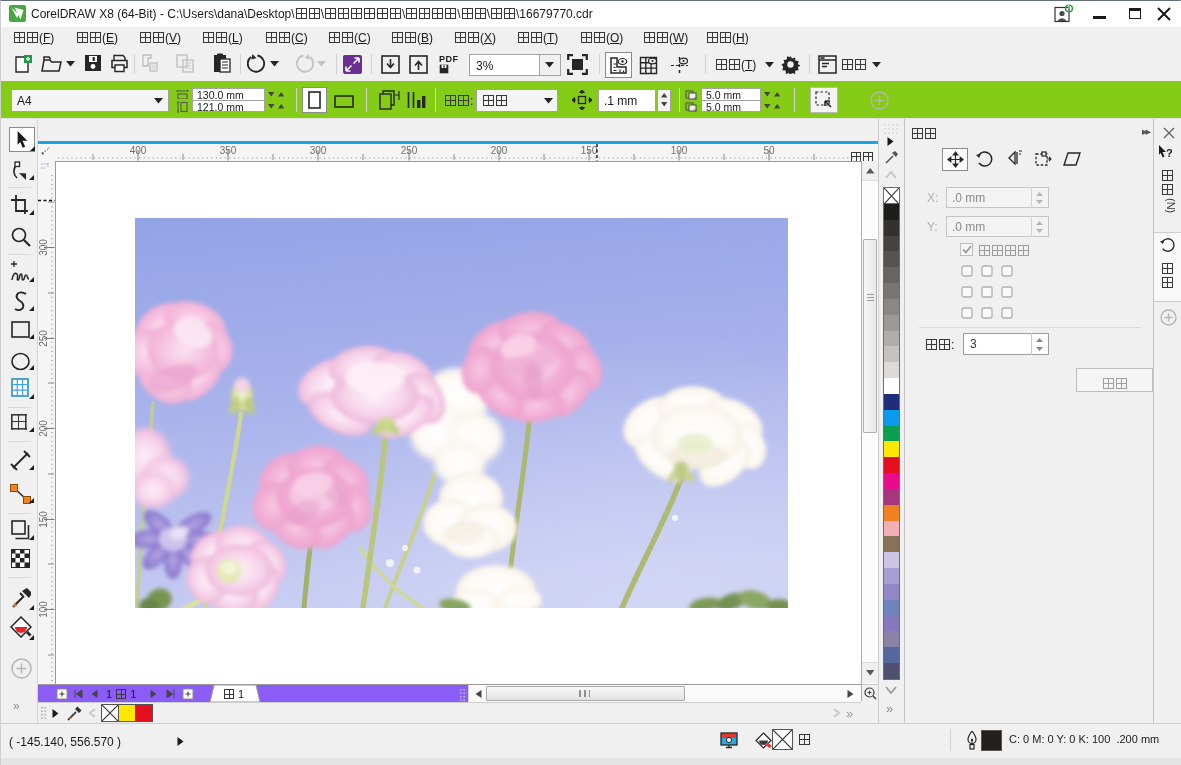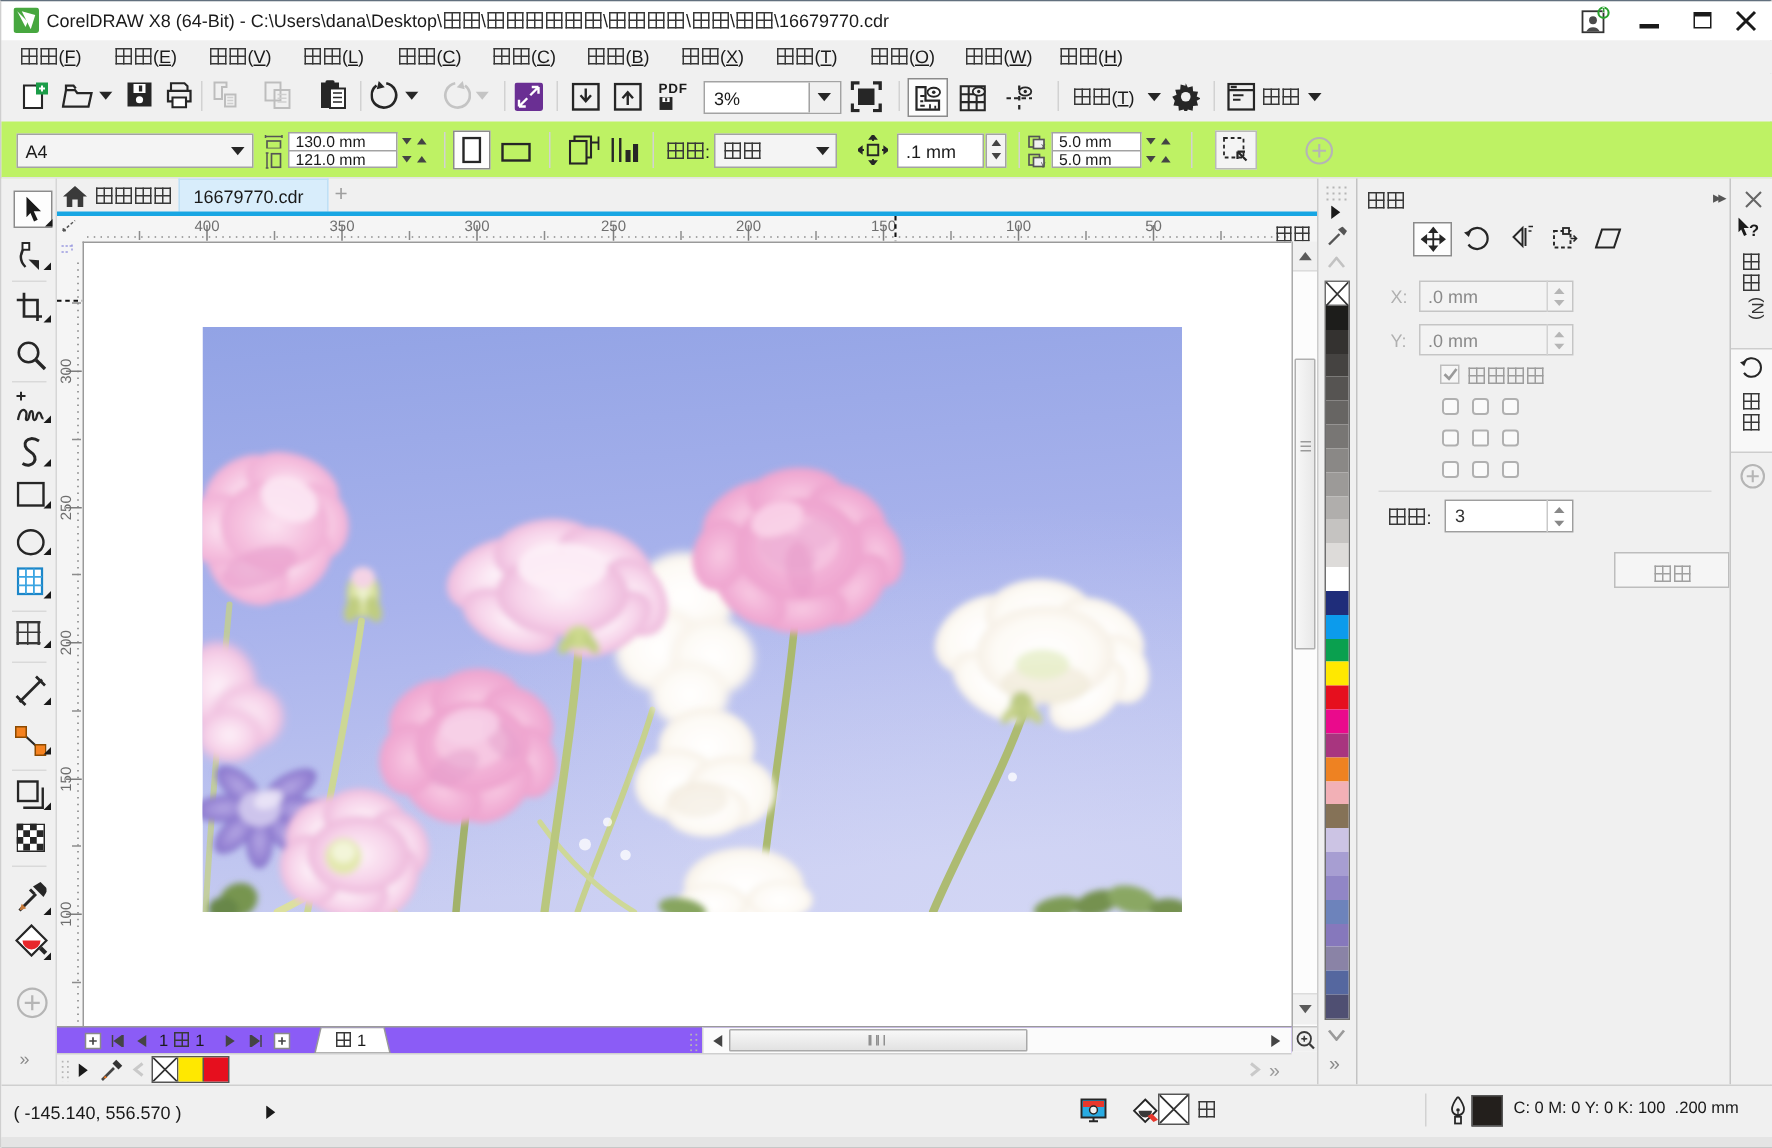--- a/index.html
+++ b/index.html
@@ -182,21 +182,21 @@
         <path d="M1 5 h17" stroke="#262626" stroke-width="1.5"></path>
         <rect x="2.5" y="2.2" width="4" height="1.6" fill="#262626"></rect>
         <path d="M4 8.5 h7 M4 11.5 h5" stroke="#262626" stroke-width="1.3"></path>
       </svg>
  <div class="txt" style="left:840px;top:9px;font-size:12px"><b class="cj"></b><b class="cj"></b></div>
  <svg class="ico" style="left:871px;top:13px" width="10" height="6" viewBox="0 0 10 6">
         <path d="M0 0 h9 L4.5 5.5 Z" fill="#262626"></path>
       </svg>
 </div>
 
-<div class="ab" id="propbar" style="left:0;top:80px;width:1181px;height:38px;background:#bef264;border-bottom:1px solid #e3e3e3">
+<div class="ab" id="propbar" style="left:0;top:80px;width:1181px;height:38px;background:#84cc16;border-bottom:1px solid #e3e3e3">
  <div class="combo" style="left:10px;top:8px;width:158px;height:23px"></div>
  <div class="txt" style="left:16px;top:13px;font-size:12px">A4</div>
  <svg class="ico" style="left:153px;top:17px" width="10" height="6" viewBox="0 0 10 6">
         <path d="M0 0 h9 L4.5 5.5 Z" fill="#262626"></path>
       </svg>
  <svg class="ico" style="left:175px;top:9px" width="13" height="9" viewBox="0 0 13 9">
         <path d="M1 1 h11 M1 0 v2 M12 0 v2" stroke="#555" stroke-width="1"></path>
         <rect x="2" y="4" width="9" height="5" fill="none" stroke="#555" stroke-width="1.1"></rect>
       </svg>
  <svg class="ico" style="left:176px;top:20px" width="11" height="12" viewBox="0 0 11 12">
@@ -380,29 +380,20 @@
         <path d="M18 15 l3.5 3.5 -2 2 -3.5-3.5z" fill="#262626"></path>
       </svg>
  <div class="ab" style="left:28px;top:516px;border-left:5px solid transparent;border-bottom:5px solid #1a1a1a"></div>
  <svg class="ico" style="left:10px;top:539px" width="21" height="21" viewBox="0 0 21 21">
         <circle cx="10.5" cy="10.5" r="9.5" fill="none" stroke="#b5b5b5" stroke-width="1.5"></circle>
         <path d="M10.5 5.5 v10 M5.5 10.5 h10" stroke="#b5b5b5" stroke-width="1.5"></path>
       </svg>
  <div class="txt" style="left:12px;top:580px;color:#8a8a8a;font-size:12px;letter-spacing:-2px">»</div>
 </div>
 
-<div class="ab" id="tabrow" style="left:37px;top:118px;width:843px;height:22px;background:#f0f0f0">
- <svg class="ico" style="left:4px;top:5px" width="16" height="14" viewBox="0 0 16 14">
-        <path d="M8 0 L16 7 H13.5 V14 H9.8 V9 H6.2 V14 H2.5 V7 H0 Z" fill="#3a3a3a"></path>
-      </svg>
- <div class="txt" style="left:25px;top:5px;font-size:12px"><b class="cj"></b><b class="cj"></b><b class="cj"></b><b class="cj"></b></div>
- <div class="ab" style="left:81px;top:0;width:100px;height:22px;background:#d8edfb;border:1px solid #bfe0f5;border-bottom:none"></div>
- <div class="txt" style="left:91px;top:5px;font-size:12px">16679770.cdr</div>
- <div class="txt" style="left:185px;top:2px;font-size:15px;color:#9f9f9f">+</div>
-</div>
 <div class="ab" style="left:37px;top:140px;width:843px;height:2.5px;background:#18a6e3"></div>
 
 <div class="ab" id="hruler" style="left:37px;top:142.5px;width:843px;height:17px;background:#f5f5f5">
  <svg class="ico" style="left:0;top:0" width="843" height="17" viewBox="0 0 843 17">
   <path d="M4 10 l8 -7 M4 10 l3 -0.5 M4 10 l0.5 -3" stroke="#555" stroke-width="1" stroke-dasharray="2 1.4" fill="none"></path>
   <line x1="20" y1="14" x2="822" y2="14" stroke="#8a8a8a" stroke-width="1.1" stroke-dasharray="1 3.51"></line>
   <g stroke="#7d7d7d" stroke-width="1">
           <line x1="100" y1="6" x2="100" y2="16.5"></line>
           <line x1="190" y1="6" x2="190" y2="16.5"></line>
           <line x1="280" y1="6" x2="280" y2="16.5"></line>

